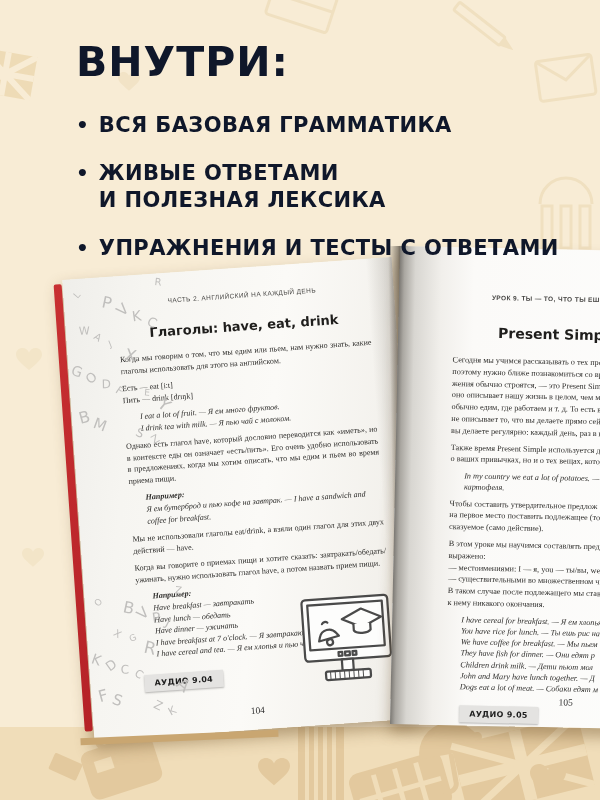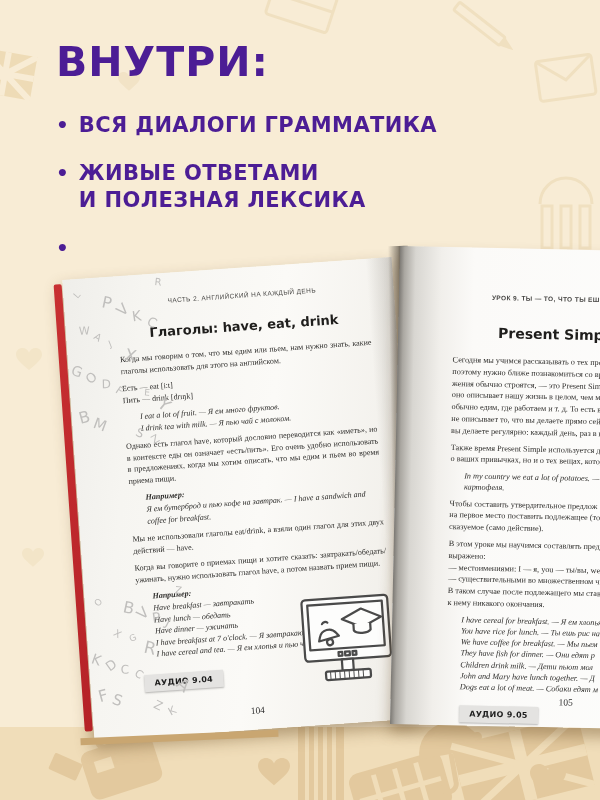--- a/index.html
+++ b/index.html
@@ -1,21 +1,21 @@
 <!DOCTYPE html>
 <html><head>
 <meta charset="utf-8">
 <style>
   html,body{margin:0;padding:0;}
   body{width:600px;height:800px;overflow:hidden;background:#f8ecd5;font-family:"DejaVu Sans",sans-serif;}
   .stage{position:relative;width:600px;height:800px;overflow:hidden;}
   .bg{position:absolute;left:0;top:0;z-index:0;}
 
   
-  .promo{position:absolute;left:56px;top:38px;z-index:5;width:520px;color:#4c1d95;}
+  .promo{position:absolute;left:76px;top:38px;z-index:5;width:520px;color:#0f172a;}
   .promo h1{margin:0 0 26px 0;font-size:41px;font-weight:800;letter-spacing:1px;}
   .bullets{list-style:none;margin:0;padding:0;}
   .bullets li{display:flex;align-items:flex-start;margin-bottom:21px;}
   .dot{font-size:20px;line-height:27px;margin-right:10px;font-weight:700;}
   .feature-text{font-size:21px;font-weight:700;line-height:27px;letter-spacing:.4px;white-space:pre-line;}
 
   
   .book{position:absolute;inset:0;z-index:2;}
   .page{position:absolute;}
   .page-left{
@@ -141,29 +141,30 @@
       </g>
       <path d="M10 17 C4 12 0 8.5 0 5 C0 2 2.2 0 5 0 C7.2 0 9.2 1.4 10 3.4 C10.8 1.4 12.8 0 15 0 C17.8 0 20 2 20 5 C20 8.5 16 12 10 17 Z" transform="translate(530,764) scale(1.8)"></path>
     </g>
   </svg>
 
   <header class="promo">
     <h1>ВНУТРИ:</h1>
     <ul class="bullets">
       <li>
         <span class="dot">•</span>
-        <span class="feature-text">ВСЯ ДИАЛОГИ ГРАММАТИКА</span>
+        <span class="feature-text">ВСЯ БАЗОВАЯ ГРАММАТИКА</span>
       </li>
       <li>
         <span class="dot">•</span>
         <span class="feature-text">ЖИВЫЕ ОТВЕТАМИ
 И ПОЛЕЗНАЯ ЛЕКСИКА</span>
       </li>
       <li>
         <span class="dot">•</span>
+        <span class="feature-text">УПРАЖНЕНИЯ И ТЕСТЫ С ОТВЕТАМИ</span>
       </li>
     </ul>
   </header>
 
   <div class="book">
 
     <div class="page page-left">
       <div class="red-edge"></div>
       <div class="tan-edge"></div>
       <div class="letters letters-top">

